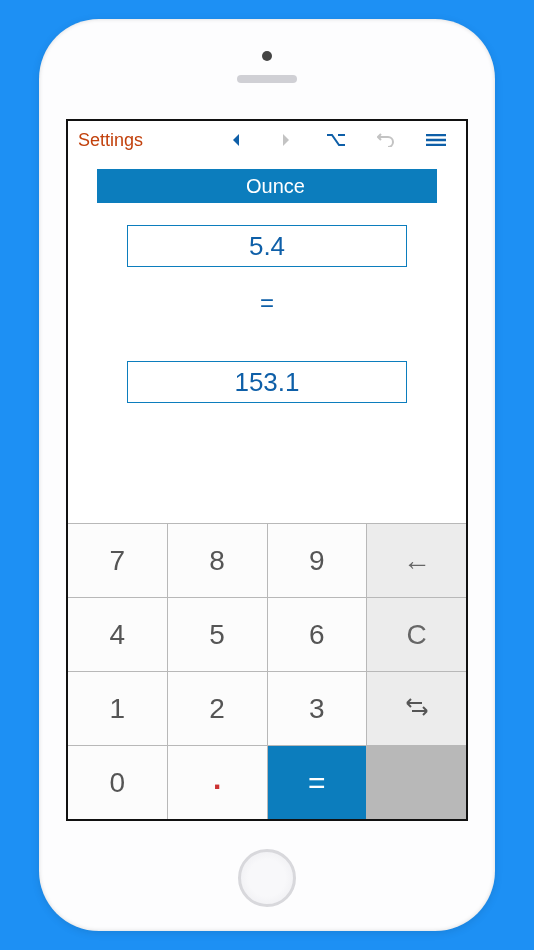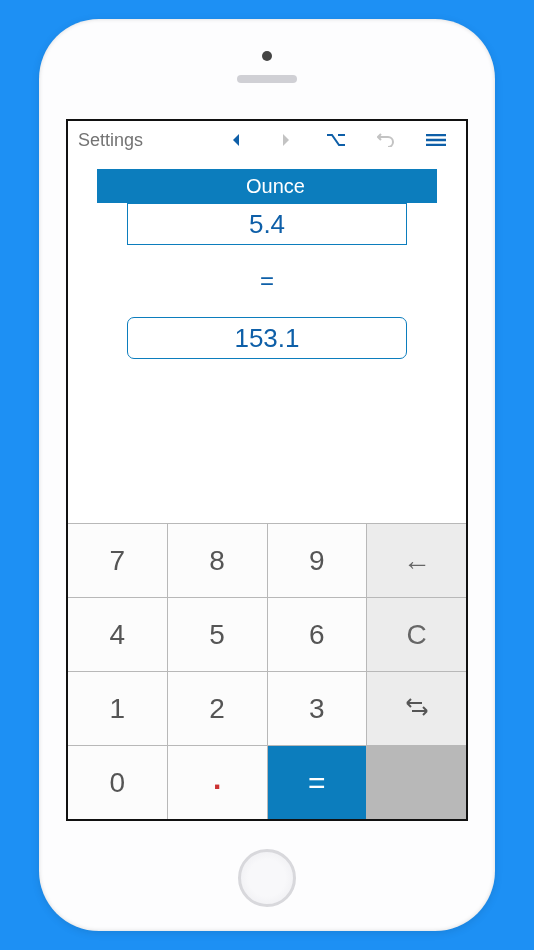--- a/index.html
+++ b/index.html
@@ -67,21 +67,21 @@
     }
     
     .toolbar {
       height: 38px;
       display: flex;
       align-items: center;
       padding: 0 6px;
       gap: 2px;
     }
     .settings-link {
-      color: #737373;
+      color: #c2410c;
       font-size: 18px;
       padding: 4px 4px;
     }
     .tb-spacer { flex: 1; }
     .tb-icon {
       display: flex;
       align-items: center;
       justify-content: center;
       width: 48px;
       height: 30px;
@@ -110,27 +110,28 @@
     }
     .value-box {
       width: 280px;
       height: 42px;
       border: 1.5px solid #0c7dbd;
       color: #0e5fa8;
       font-size: 26px;
       display: flex;
       align-items: center;
       justify-content: center;
+      margin-top: 22px;
     }
     .equals {
       color: #0e5fa8;
       font-size: 24px;
       margin: 22px 0;
     }
-    .value-box.second { margin-bottom: 8px; border-radius: 7px;}
+    .value-box.second { margin-bottom: 8px;}
     
     .keypad {
       display: grid;
       grid-template-columns: repeat(4, 1fr);
       grid-template-rows: repeat(4, 1fr);
       height: 296px;
       background: #b8b8b8;
       gap: 1px;
       padding-top: 1px;
     }

